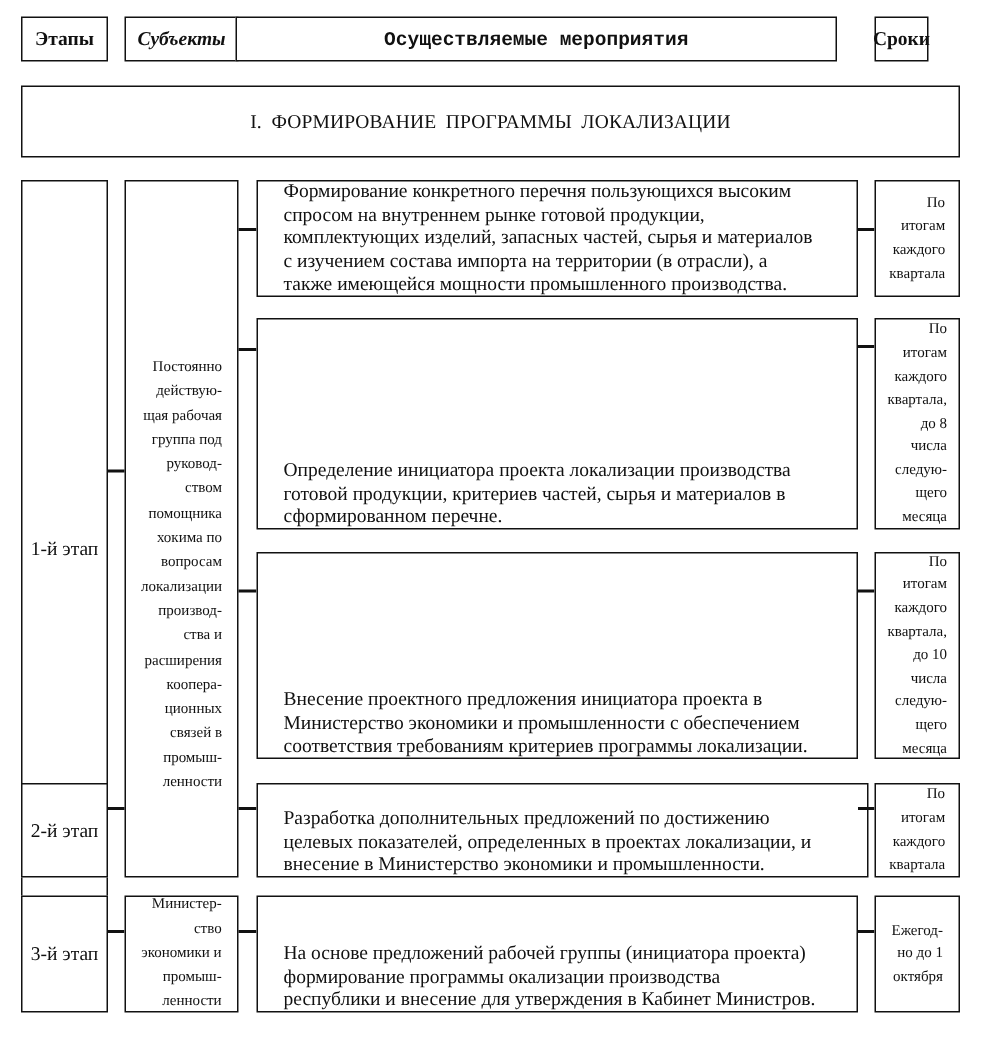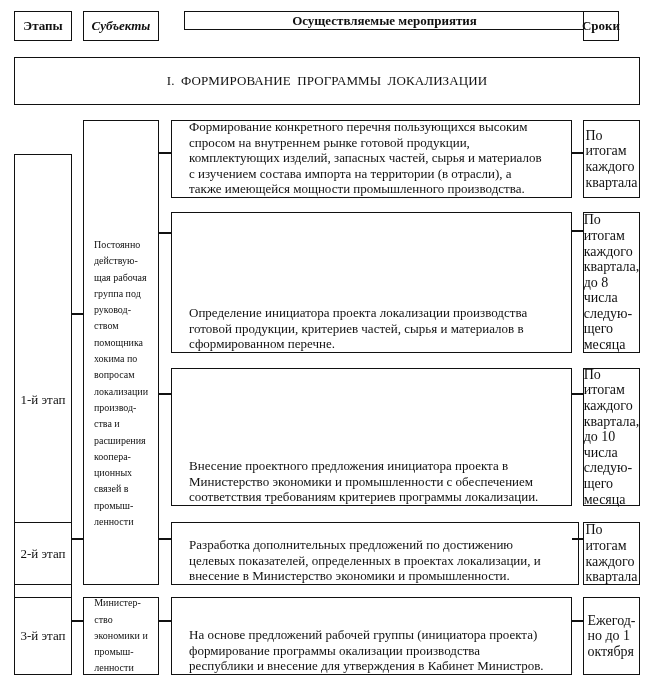--- a/index.html
+++ b/index.html
@@ -1,50 +1,50 @@
 <!DOCTYPE html>
 <html><head>
 <meta charset="utf-8">
 <style>
   html, body { margin: 0; padding: 0; background: #ffffff; }
   body { width: 658px; height: 696px; position: relative; overflow: hidden;
          font-family: "Liberation Serif", "DejaVu Serif", serif; color: #111; }
   .box { position: absolute; border: 1.5px solid #111; box-sizing: border-box; background: #fff;
-         display: flex; align-items: center; justify-content: center; text-align: left; }
+         display: flex; align-items: center; justify-content: center; text-align: right; }
   .hdr { font-weight: bold; font-size: 13px; }
   .title { font-weight: normal; font-size: 13px; letter-spacing: 0.1px; word-spacing: 3px; }
   .stage { font-size: 13px; }
   .subj { font-size: 10px; line-height: 16.3px; padding: 0 1px; }
   .act { font-size: 13px; line-height: 15.6px; justify-content: flex-start; text-align: left; padding: 0 24px 0 17px; align-items: flex-end; }
   .act span { display: block; }
-  .term { font-size: 14px; line-height: 15.6px; padding: 0 1px; }
+  .term { font-size: 10px; line-height: 15.6px; padding: 0 1px; }
   .line { position: absolute; background: #111; height: 1.5px; }
   .pre { white-space: pre-line; }
 </style>
 </head>
 <body>
 
 <div class="box hdr" style="left:14px;top:11px;width:58px;height:30px;">
     <span>Этапы</span>
   </div>
 <div class="box hdr" style="left:83px;top:11px;width:76px;height:30px;font-style:italic;">
     <span>Субъекты</span>
   </div>
-<div class="box hdr" style="left:184px;top:11px;width:401px;height:19px;">
+<div class="box hdr" style="left:157px;top:11px;width:401px;height:30px;font-family:Liberation Mono, monospace;">
     <span>Осуществляемые мероприятия</span>
   </div>
 <div class="box hdr" style="left:583px;top:11px;width:36px;height:30px;">
     <span>Сроки</span>
   </div>
 
 <div class="box title" style="left:14px;top:57px;width:626px;height:48px;">
     <span class="pre">I. ФОРМИРОВАНИЕ  ПРОГРАММЫ  ЛОКАЛИЗАЦИИ</span>
   </div>
 
-<div class="box stage" style="left:14px;top:120px;width:58px;height:492px;margin-top:34px;">
+<div class="box stage" style="left:14px;top:120px;width:58px;height:492px;">
     <span>1-й этап</span>
   </div>
 <div class="box subj" style="left:83px;top:120px;width:76px;height:465px;align-items:flex-start;">
     <span class="pre" style="margin-top:116px;">Постоянно
 действую-
 щая рабочая
 группа под
 руковод-
 ством
 помощника

